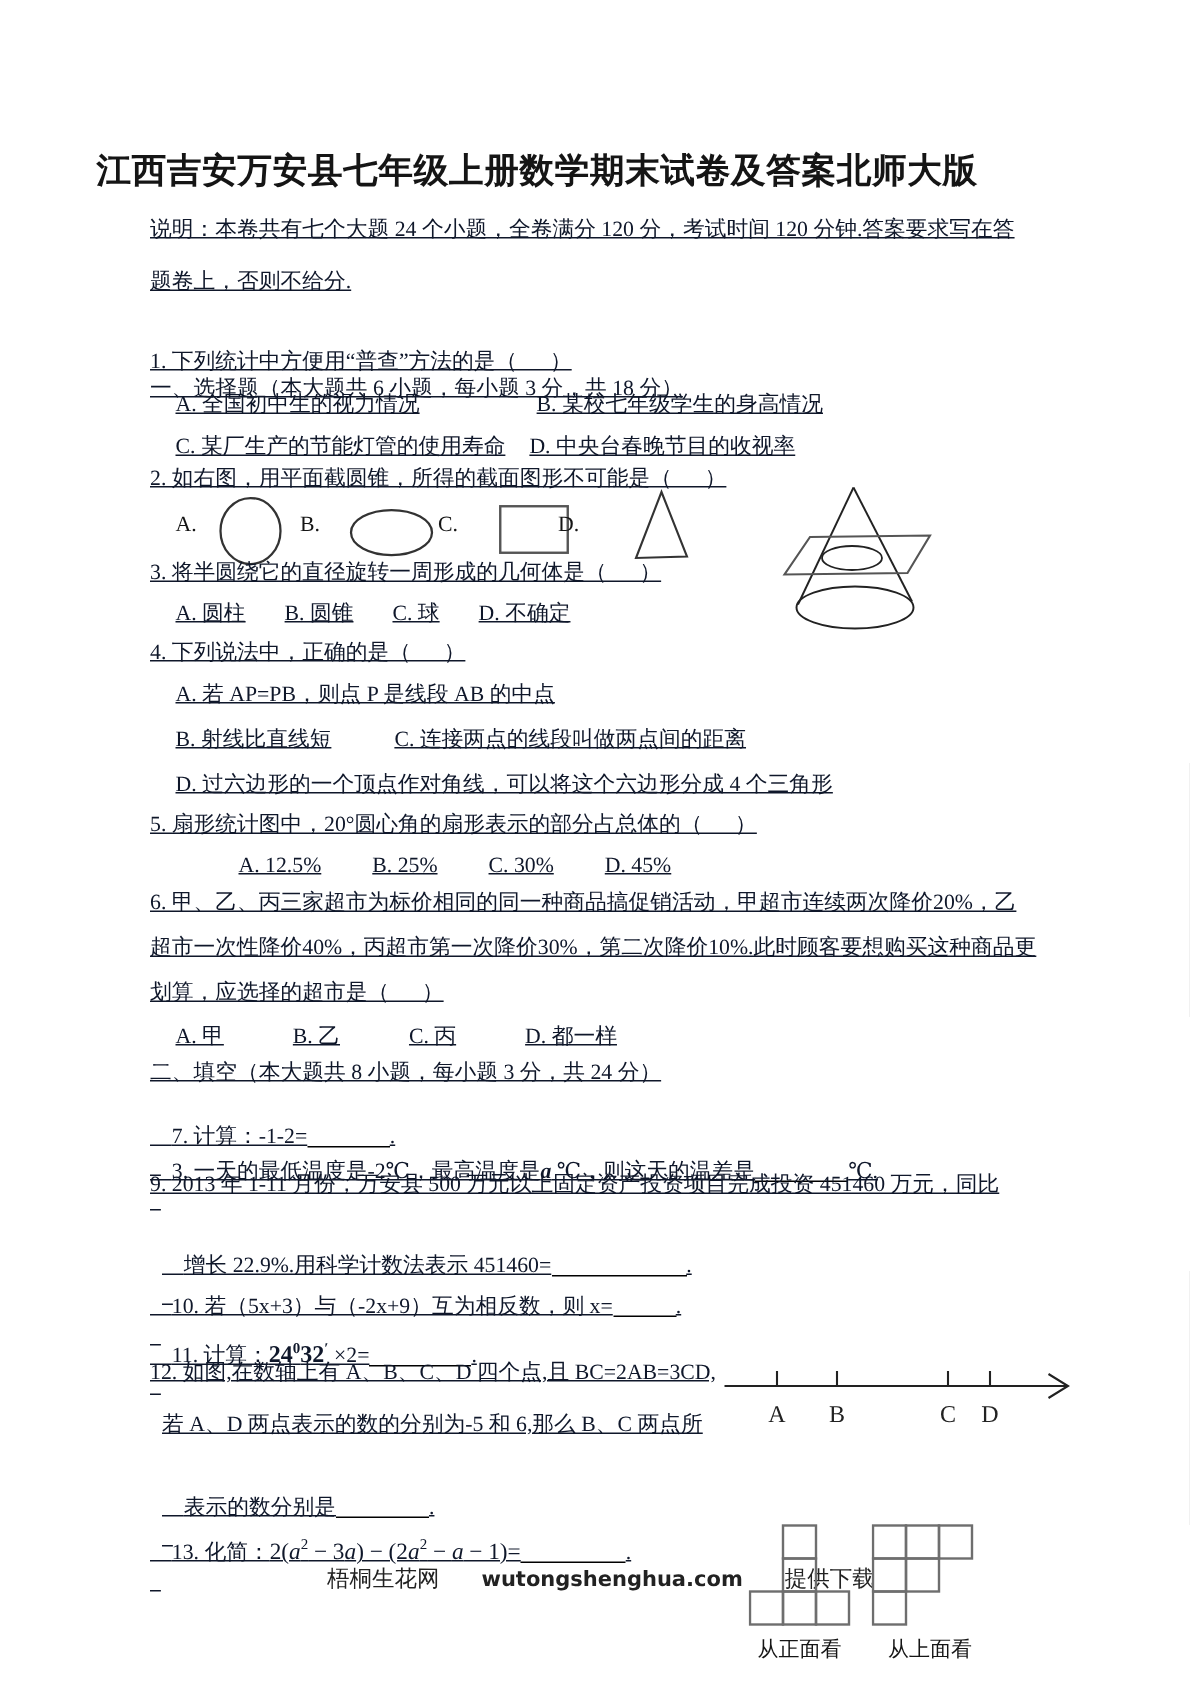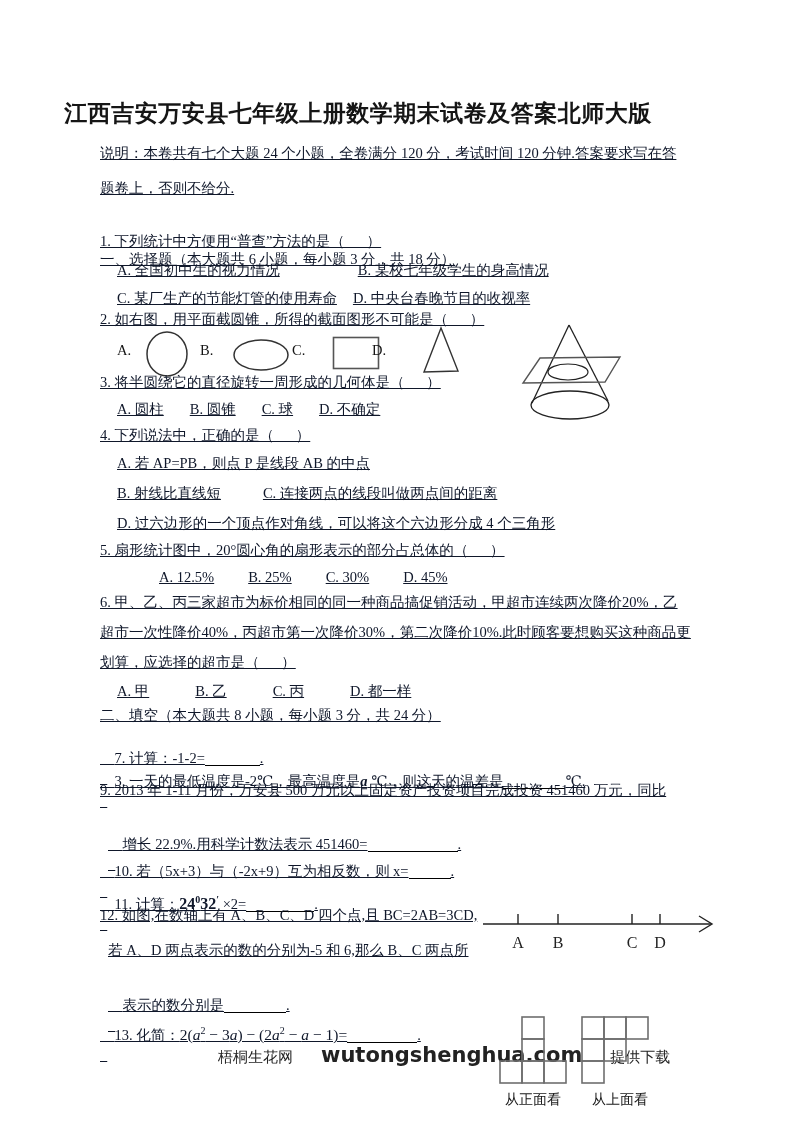--- a/index.html
+++ b/index.html
@@ -42,21 +42,21 @@
   .footer-row {
     position:absolute;
     display:flex;
     align-items:baseline;
     font-size:15px;
     color:#222;
   }
   .footer-url {
     font-family:"DejaVu Sans","Liberation Sans",sans-serif;
     font-weight:600;
-    font-size:21px;
+    font-size:14px;
   }
   .math { font-family:"Liberation Serif","DejaVu Serif",serif; }
   .math-bold { font-weight:600; font-size:16px; }
   .math sup { font-size:10px; }
   .var { font-style:italic; }
   .var-bold { font-style:italic; font-weight:bold; }
   svg { display:block; }
 </style>
 </head>
 <body>

